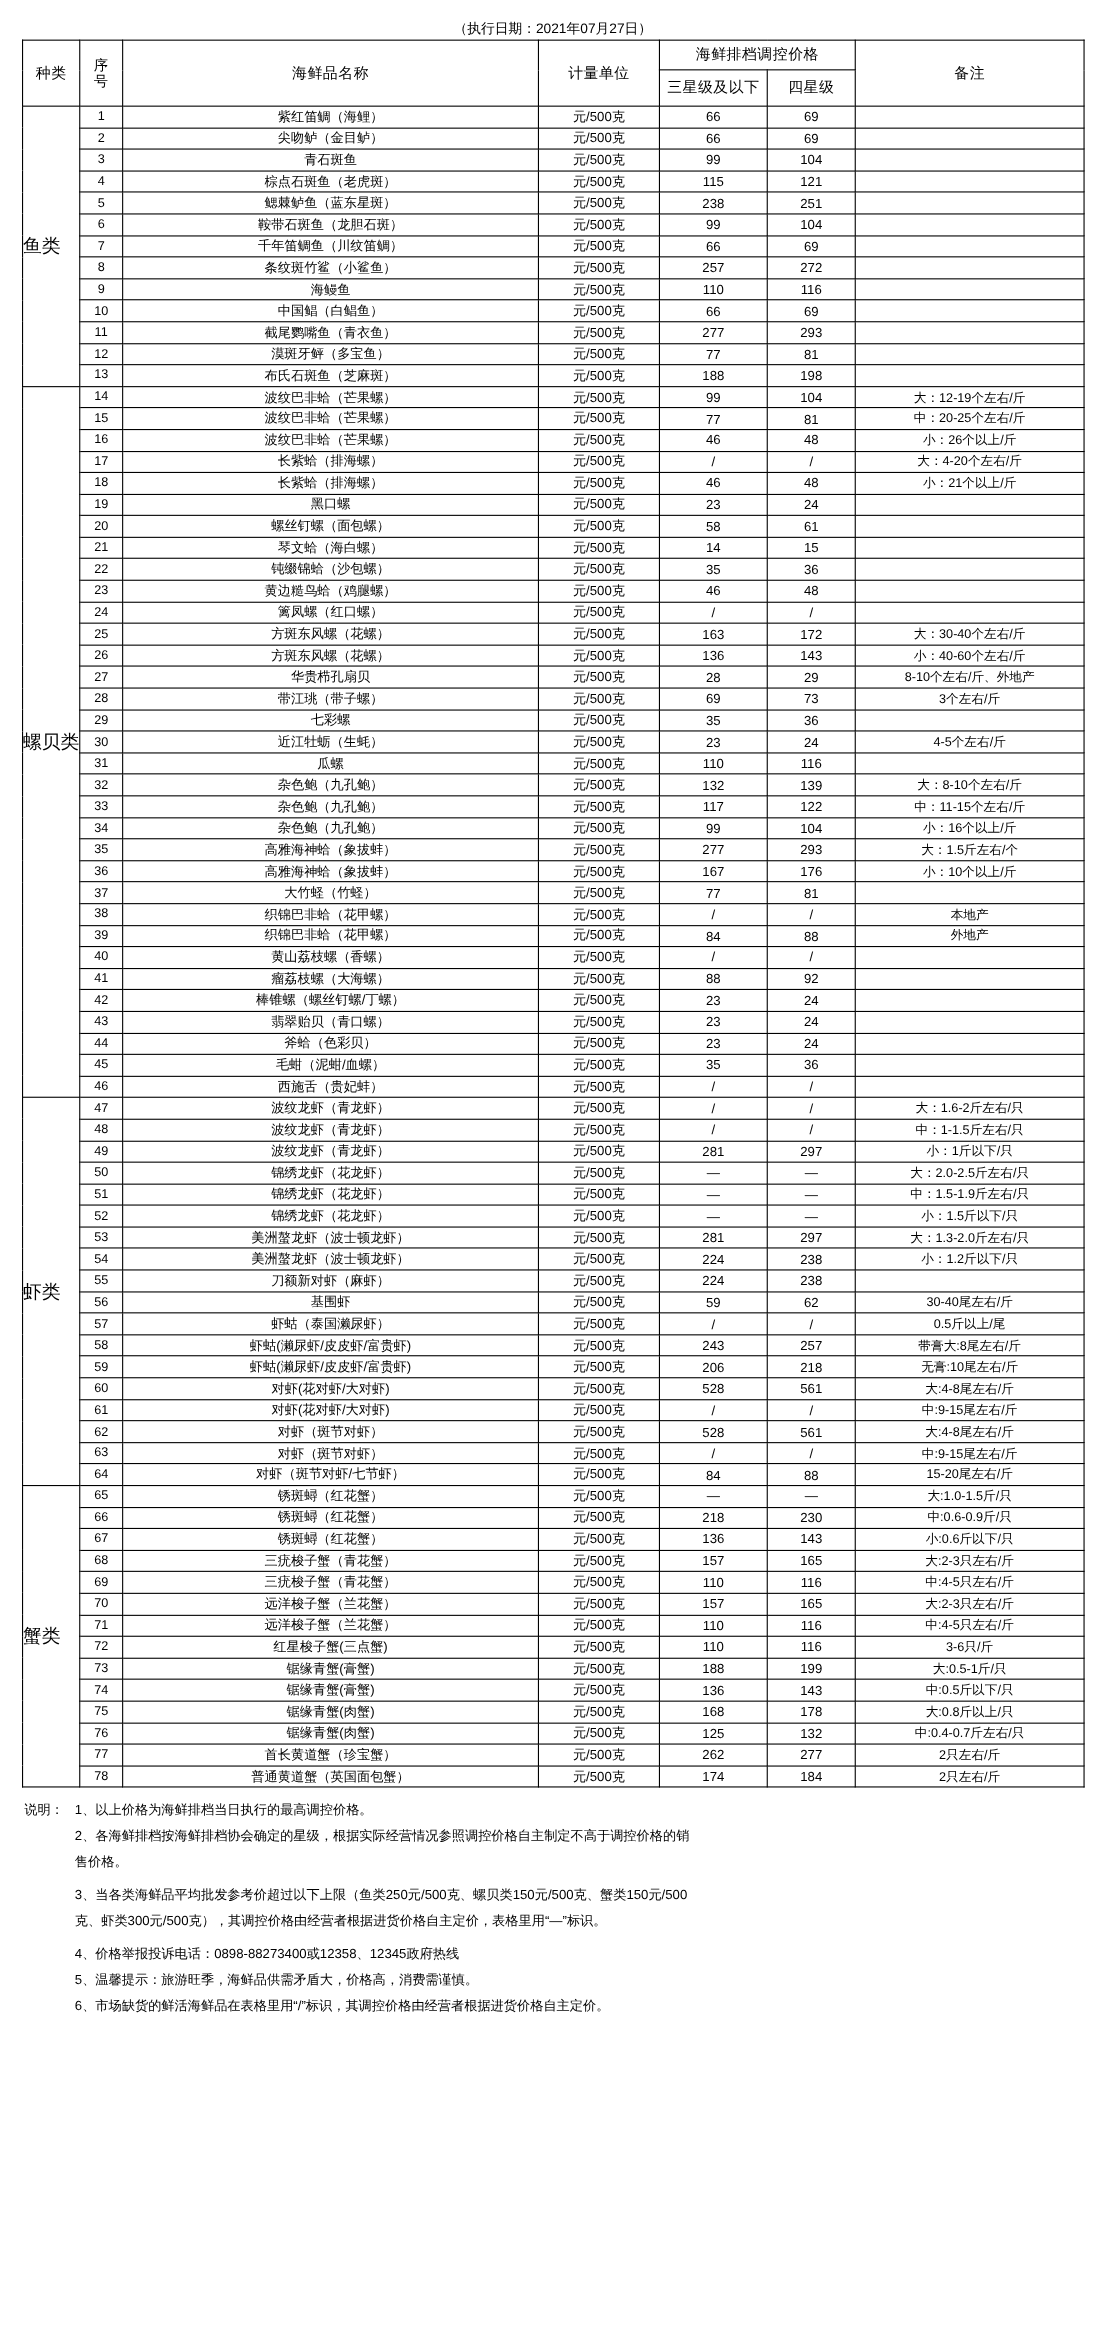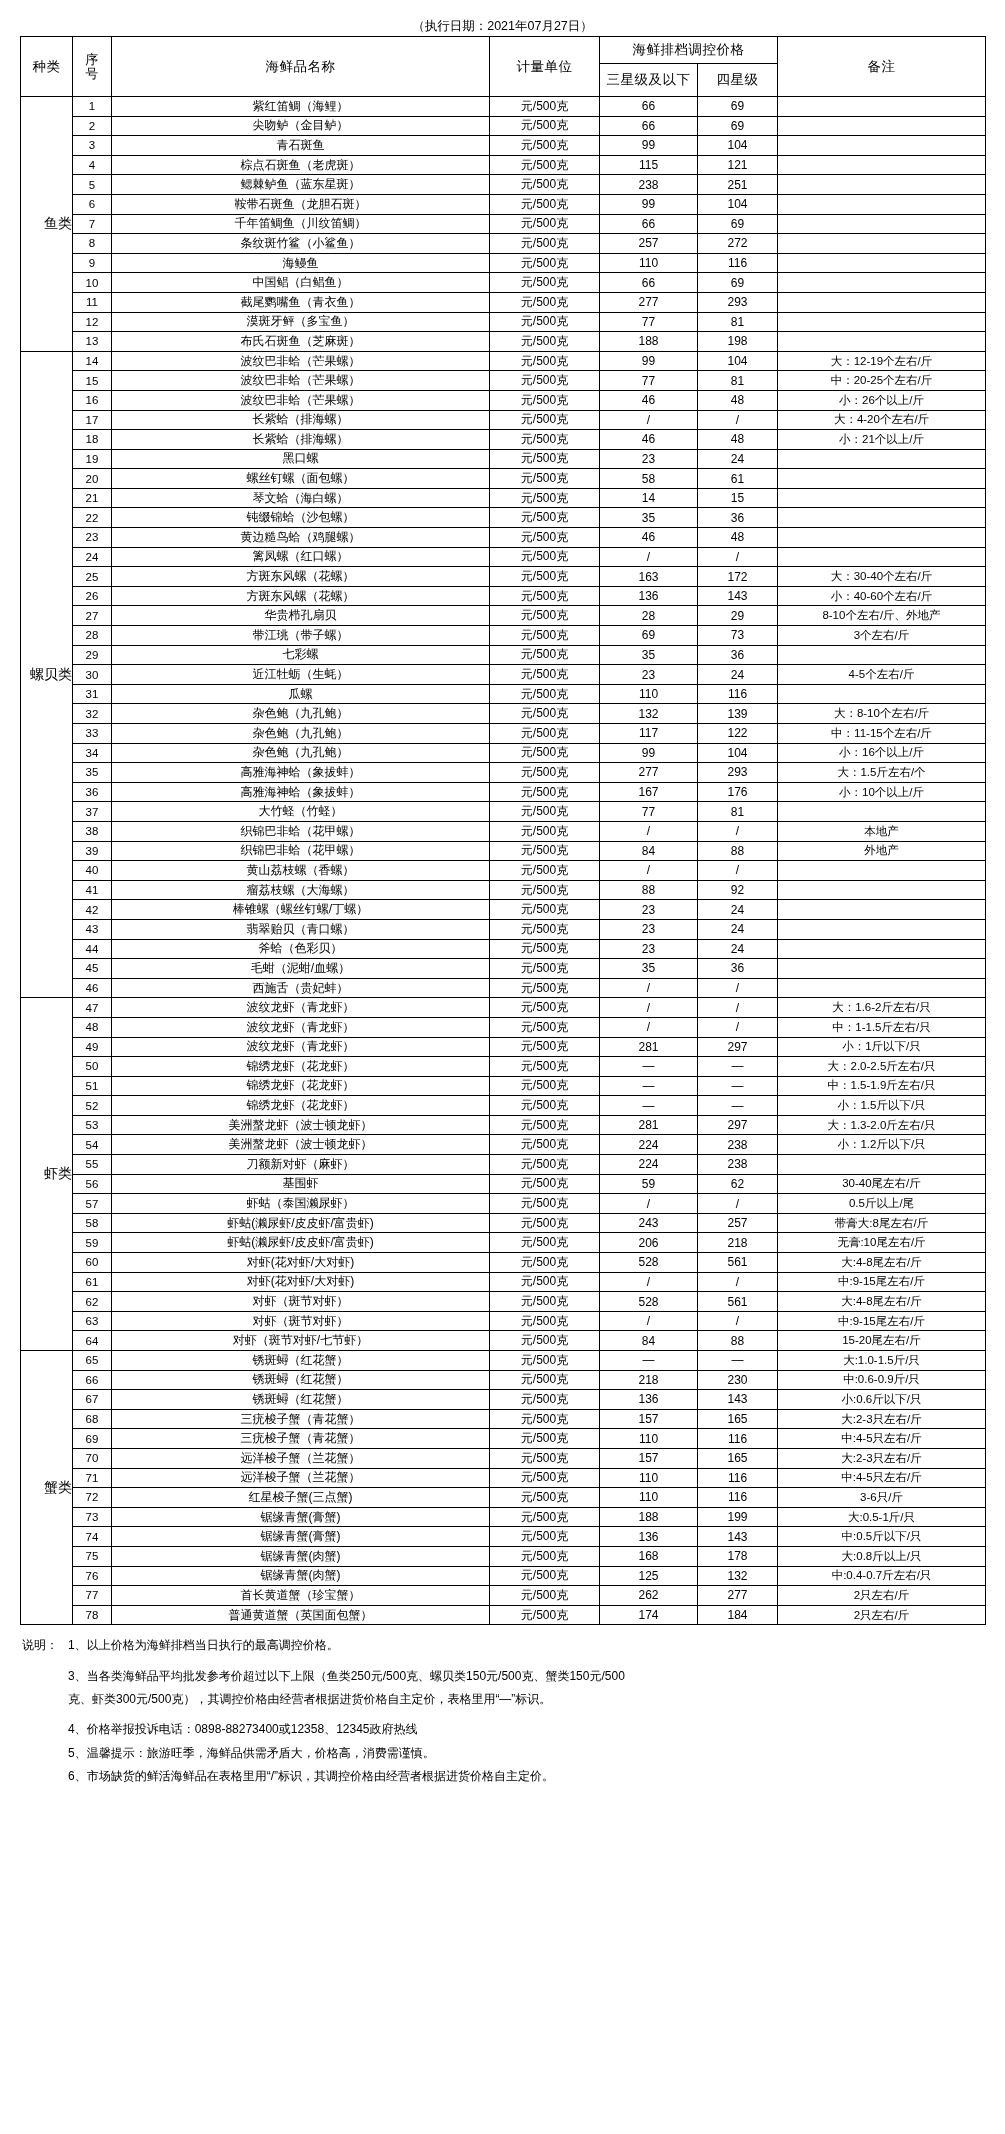--- a/index.html
+++ b/index.html
@@ -51,23 +51,23 @@
     font-weight: bold;
     letter-spacing: 0.5px;
   }
   .th-group { height: 27px; font-size: 13.5px; font-weight: bold; }
   .th-sub { height: 33px; font-size: 13.5px; font-weight: bold; }
   .th-cat { font-size: 13.5px; }
   .th-idx { font-size: 13px; line-height: 1.05; }
 
   tbody td { height: 19.6px; font-size: 12px; text-align: center; }
   td.cat {
-    font-size: 14px;
+    font-size: 17px;
     font-weight: normal;
-    text-align: right;
+    text-align: left;
     vertical-align: middle;
   }
   td.idx { font-size: 11.5px; text-align: center; }
   td.nm  { font-size: 12px; text-align: center; white-space: nowrap; }
   td.un  { font-size: 12px; text-align: center; }
   td.pr  { font-size: 12px; text-align: center; }
   td.nt  { font-size: 11.5px; text-align: center; white-space: nowrap; }
 
   .notes {
     margin: 9px 22px 0 22px;
@@ -743,20 +743,24 @@
           <td class="nt">2只左右/斤</td>
         </tr>
       </tbody>
   </table>
 
   <div class="notes" id="notes">
       <div class="note-row">
         <div class="note-label">说明：</div>
         <div class="note-body"><span>1、</span><span>以上价格为海鲜排档当日执行的最高调控价格。</span></div>
       </div>
+      <div class="note-row">
+        <div class="note-label"></div>
+        <div class="note-body"><span>2、</span><span>各海鲜排档按海鲜排档协会确定的星级，根据实际经营情况参照调控价格自主制定不高于调控价格的销</span><div>售价格。</div></div>
+      </div>
       <div class="note-gap"></div>
       <div class="note-row">
         <div class="note-label"></div>
         <div class="note-body"><span>3、</span><span>当各类海鲜品平均批发参考价超过以下上限（鱼类250元/500克、螺贝类150元/500克、蟹类150元/500</span><div>克、虾类300元/500克），其调控价格由经营者根据进货价格自主定价，表格里用“—”标识。</div></div>
       </div>
       <div class="note-gap"></div>
       <div class="note-row">
         <div class="note-label"></div>
         <div class="note-body"><span>4、</span><span>价格举报投诉电话：0898-88273400或12358、12345政府热线</span></div>
       </div>

